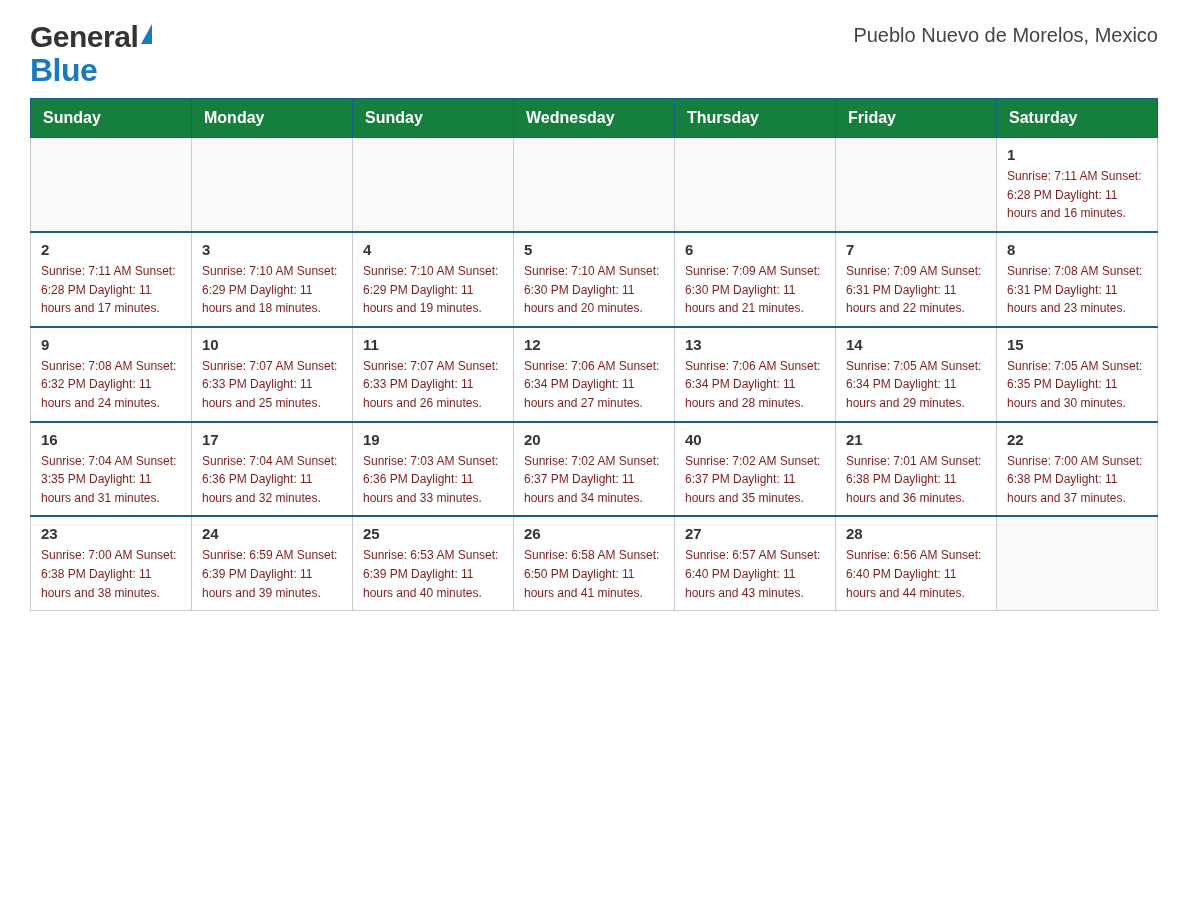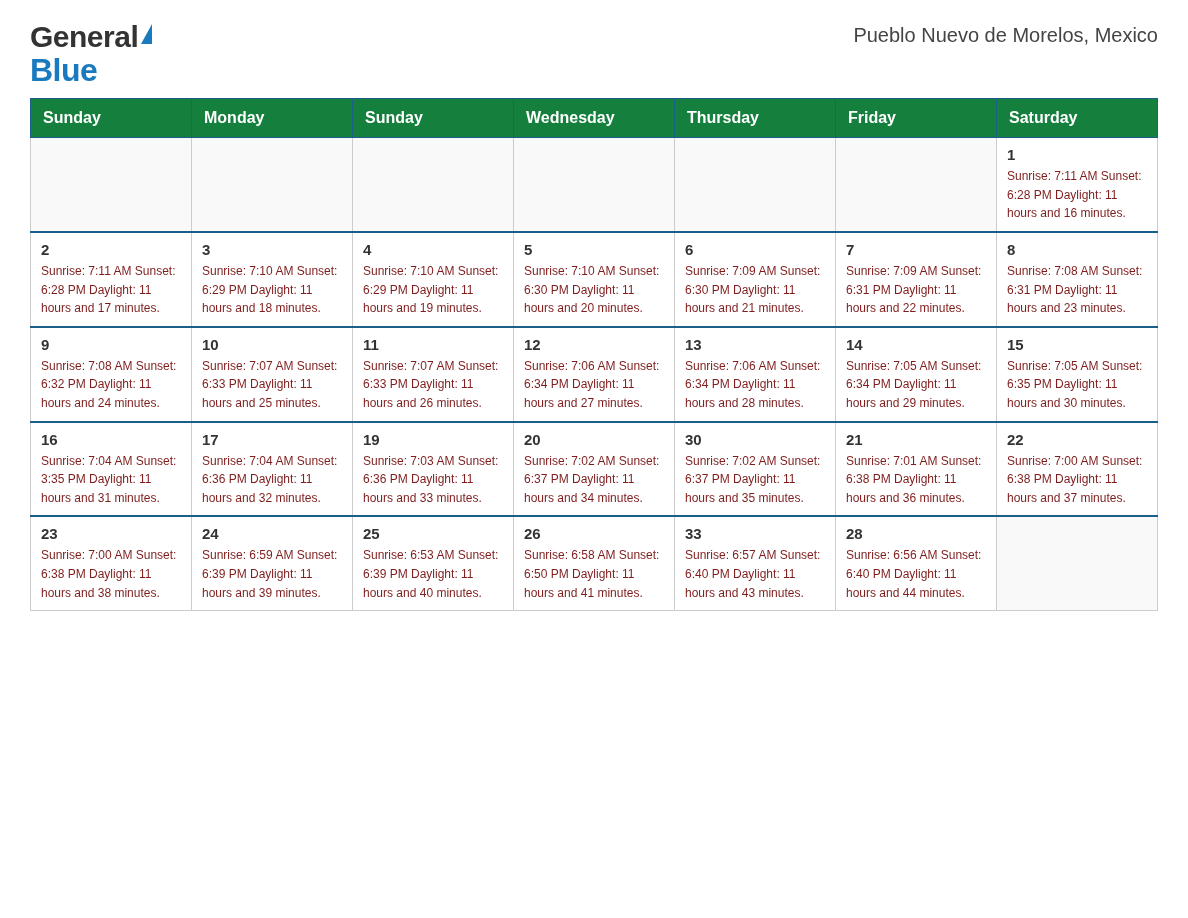--- a/index.html
+++ b/index.html
@@ -238,21 +238,21 @@
 Sunset: 6:36 PM
 Daylight: 11 hours and 33 minutes.</div>
         </td>
         <td>
           <span class="day-number">20</span>
           <div class="day-info">Sunrise: 7:02 AM
 Sunset: 6:37 PM
 Daylight: 11 hours and 34 minutes.</div>
         </td>
         <td>
-          <span class="day-number">30</span>
+          <span class="day-number">40</span>
           <div class="day-info">Sunrise: 7:02 AM
 Sunset: 6:37 PM
 Daylight: 11 hours and 35 minutes.</div>
         </td>
         <td>
           <span class="day-number">21</span>
           <div class="day-info">Sunrise: 7:01 AM
 Sunset: 6:38 PM
 Daylight: 11 hours and 36 minutes.</div>
         </td>
@@ -282,21 +282,21 @@
 Sunset: 6:39 PM
 Daylight: 11 hours and 40 minutes.</div>
         </td>
         <td>
           <span class="day-number">26</span>
           <div class="day-info">Sunrise: 6:58 AM
 Sunset: 6:50 PM
 Daylight: 11 hours and 41 minutes.</div>
         </td>
         <td>
-          <span class="day-number">33</span>
+          <span class="day-number">27</span>
           <div class="day-info">Sunrise: 6:57 AM
 Sunset: 6:40 PM
 Daylight: 11 hours and 43 minutes.</div>
         </td>
         <td>
           <span class="day-number">28</span>
           <div class="day-info">Sunrise: 6:56 AM
 Sunset: 6:40 PM
 Daylight: 11 hours and 44 minutes.</div>
         </td>

